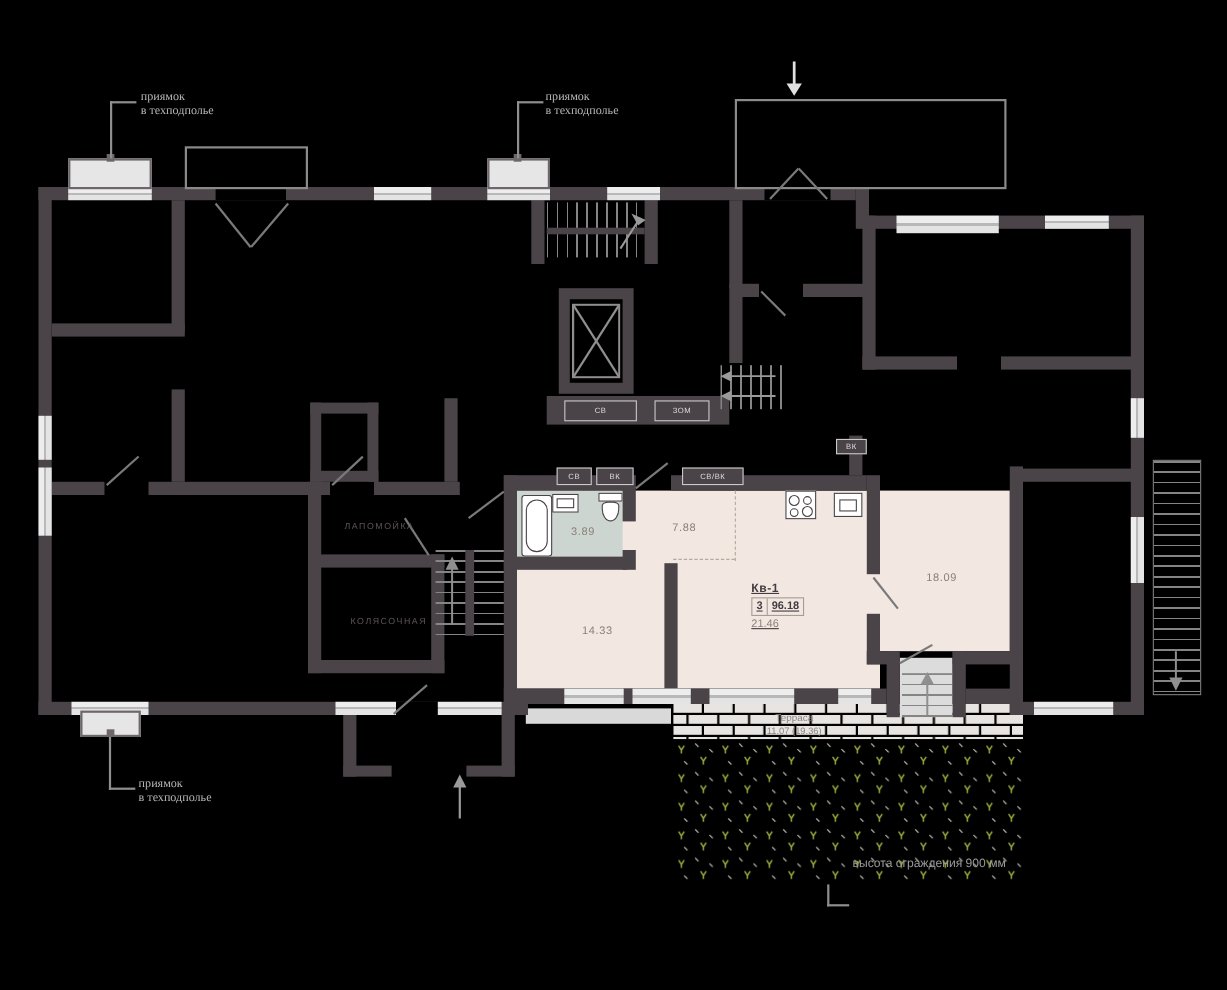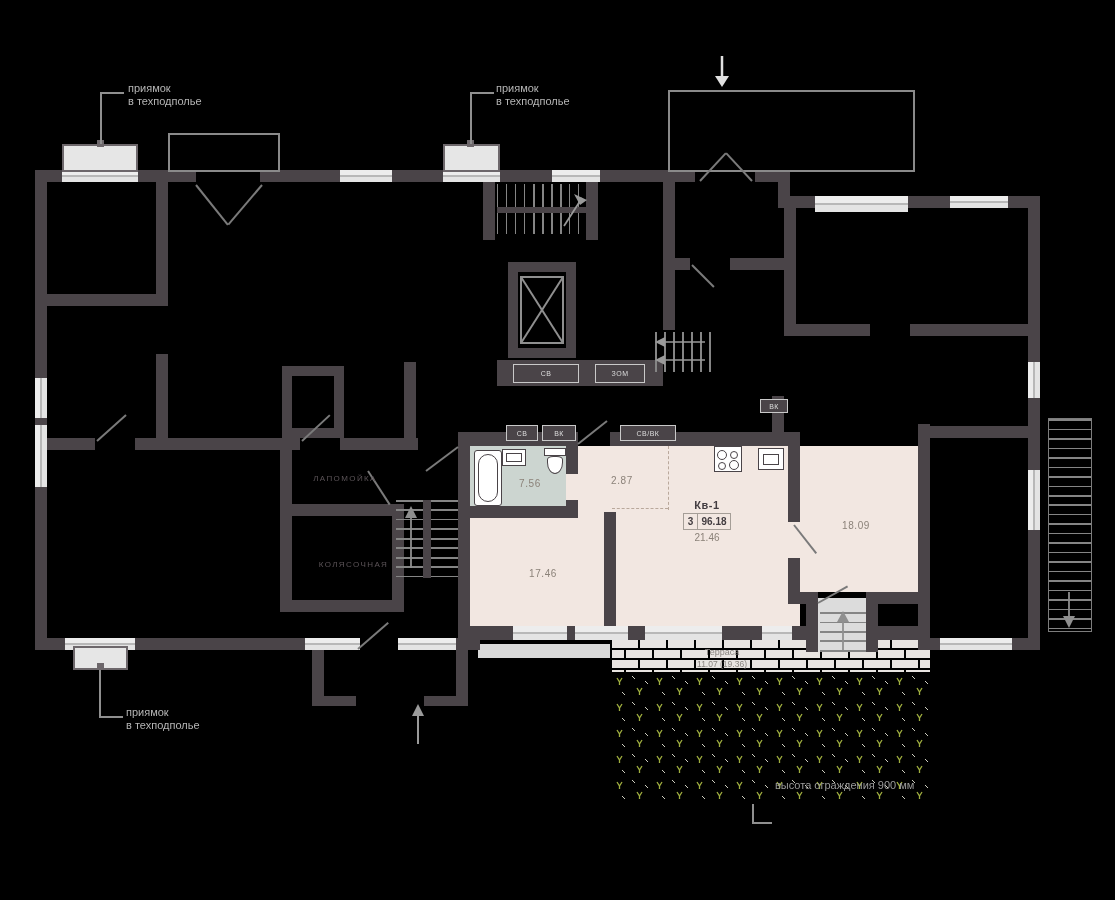--- a/index.html
+++ b/index.html
@@ -20,28 +20,28 @@
   .fl-porch{position:absolute;background:#d9d9d9;}
   .stH{position:absolute;background:repeating-linear-gradient(to bottom,#858585 0 1.5px,transparent 1.5px 9.5px);}
   .stV{position:absolute;background:repeating-linear-gradient(to right,#858585 0 1.5px,transparent 1.5px 9px);}
   .rail{position:absolute;background:#4a4448;}
   .dl{position:absolute;height:2px;background:#7a7a7a;transform-origin:0 50%;}
   .fx{position:absolute;background:#fff;border:1.5px solid #4a4448;box-sizing:border-box;}
   .fxin{position:absolute;border:1.2px solid #4a4448;box-sizing:border-box;background:#fff;}
   .burner{position:absolute;border:1.5px solid #4a4448;border-radius:50%;box-sizing:border-box;}
   .box{position:absolute;background:#4a4448;border:1px solid #c9c9c9;box-sizing:border-box;color:#dcdcdc;
        font-size:7px;line-height:1;display:flex;align-items:center;justify-content:center;letter-spacing:.5px;}
-  .ann{position:absolute;color:#b5b5b5;font-size:11px;line-height:13px;}
+  .ann{position:absolute;color:#b5b5b5;font-size:11px;line-height:13px;font-family:Liberation Serif, serif;}
   .annD{position:absolute;color:#9a9a9a;font-size:11px;line-height:13px;}
   .area{position:absolute;color:#8b8279;font-size:10px;letter-spacing:.6px;text-align:center;}
   .rlab{position:absolute;color:#5c5458;font-size:8px;letter-spacing:1.4px;text-transform:uppercase;text-align:center;}
   .terr{position:absolute;color:#8a8580;text-align:center;line-height:1;}
   .dashH{position:absolute;border-top:1.5px dashed #b9a89b;}
   .dashV{position:absolute;border-left:1.5px dashed #b9a89b;}
-  .kvcard{position:absolute;left:683px;top:499px;width:48px;text-align:center;color:#433d41;}
+  .kvcard{position:absolute;left:683px;top:529px;width:48px;color:#433d41;text-decoration:underline;}
   .kvname{font-size:11px;font-weight:bold;letter-spacing:.5px;}
   .kvbox{margin-top:2px;display:flex;border:1px solid #a59e97;height:15px;align-items:stretch;}
   .kvrooms{width:13px;display:flex;align-items:center;justify-content:center;font-size:10px;font-weight:bold;border-right:1px solid #a59e97;}
   .kvarea{flex:1;display:flex;align-items:center;justify-content:center;font-size:10px;font-weight:bold;}
   .kvliv{margin-top:2px;font-size:10px;color:#8b8279;}
   .elout{position:absolute;left:508px;top:262px;width:68px;height:96px;border:10px solid #4a4448;box-sizing:border-box;background:#000;}
 </style>
 </head>
 <body>
 
@@ -283,23 +283,23 @@
   </div>
   <div class="fx" style="left:758px;top:448px;width:26px;height:22px">
     <div class="fxin" style="left:4px;top:5px;right:4px;bottom:4px"></div>
   </div>
 
   <div class="dashH" style="left:612px;top:508px;width:56px"></div>
   <div class="dashV" style="left:668px;top:446px;height:64px"></div>
 
   <div class="rlab" style="left:300px;top:474px;width:90px">лапомойка</div>
   <div class="rlab" style="left:292px;top:560px;width:123px">колясочная</div>
-  <div class="area" style="left:505px;top:478px;width:50px">7.56</div>
-  <div class="area" style="left:597px;top:475px;width:50px">2.87</div>
-  <div class="area" style="left:517px;top:568px;width:52px">17.46</div>
+  <div class="area" style="left:505px;top:478px;width:50px">3.89</div>
+  <div class="area" style="left:597px;top:475px;width:50px">7.88</div>
+  <div class="area" style="left:517px;top:568px;width:52px">14.33</div>
   <div class="area" style="left:830px;top:520px;width:52px">18.09</div>
 
   <div class="kvcard">
     <div class="kvname">Кв-1</div>
     <div class="kvbox">
       <div class="kvrooms">3</div>
       <div class="kvarea">96.18</div>
     </div>
     <div class="kvliv">21.46</div>
   </div>

